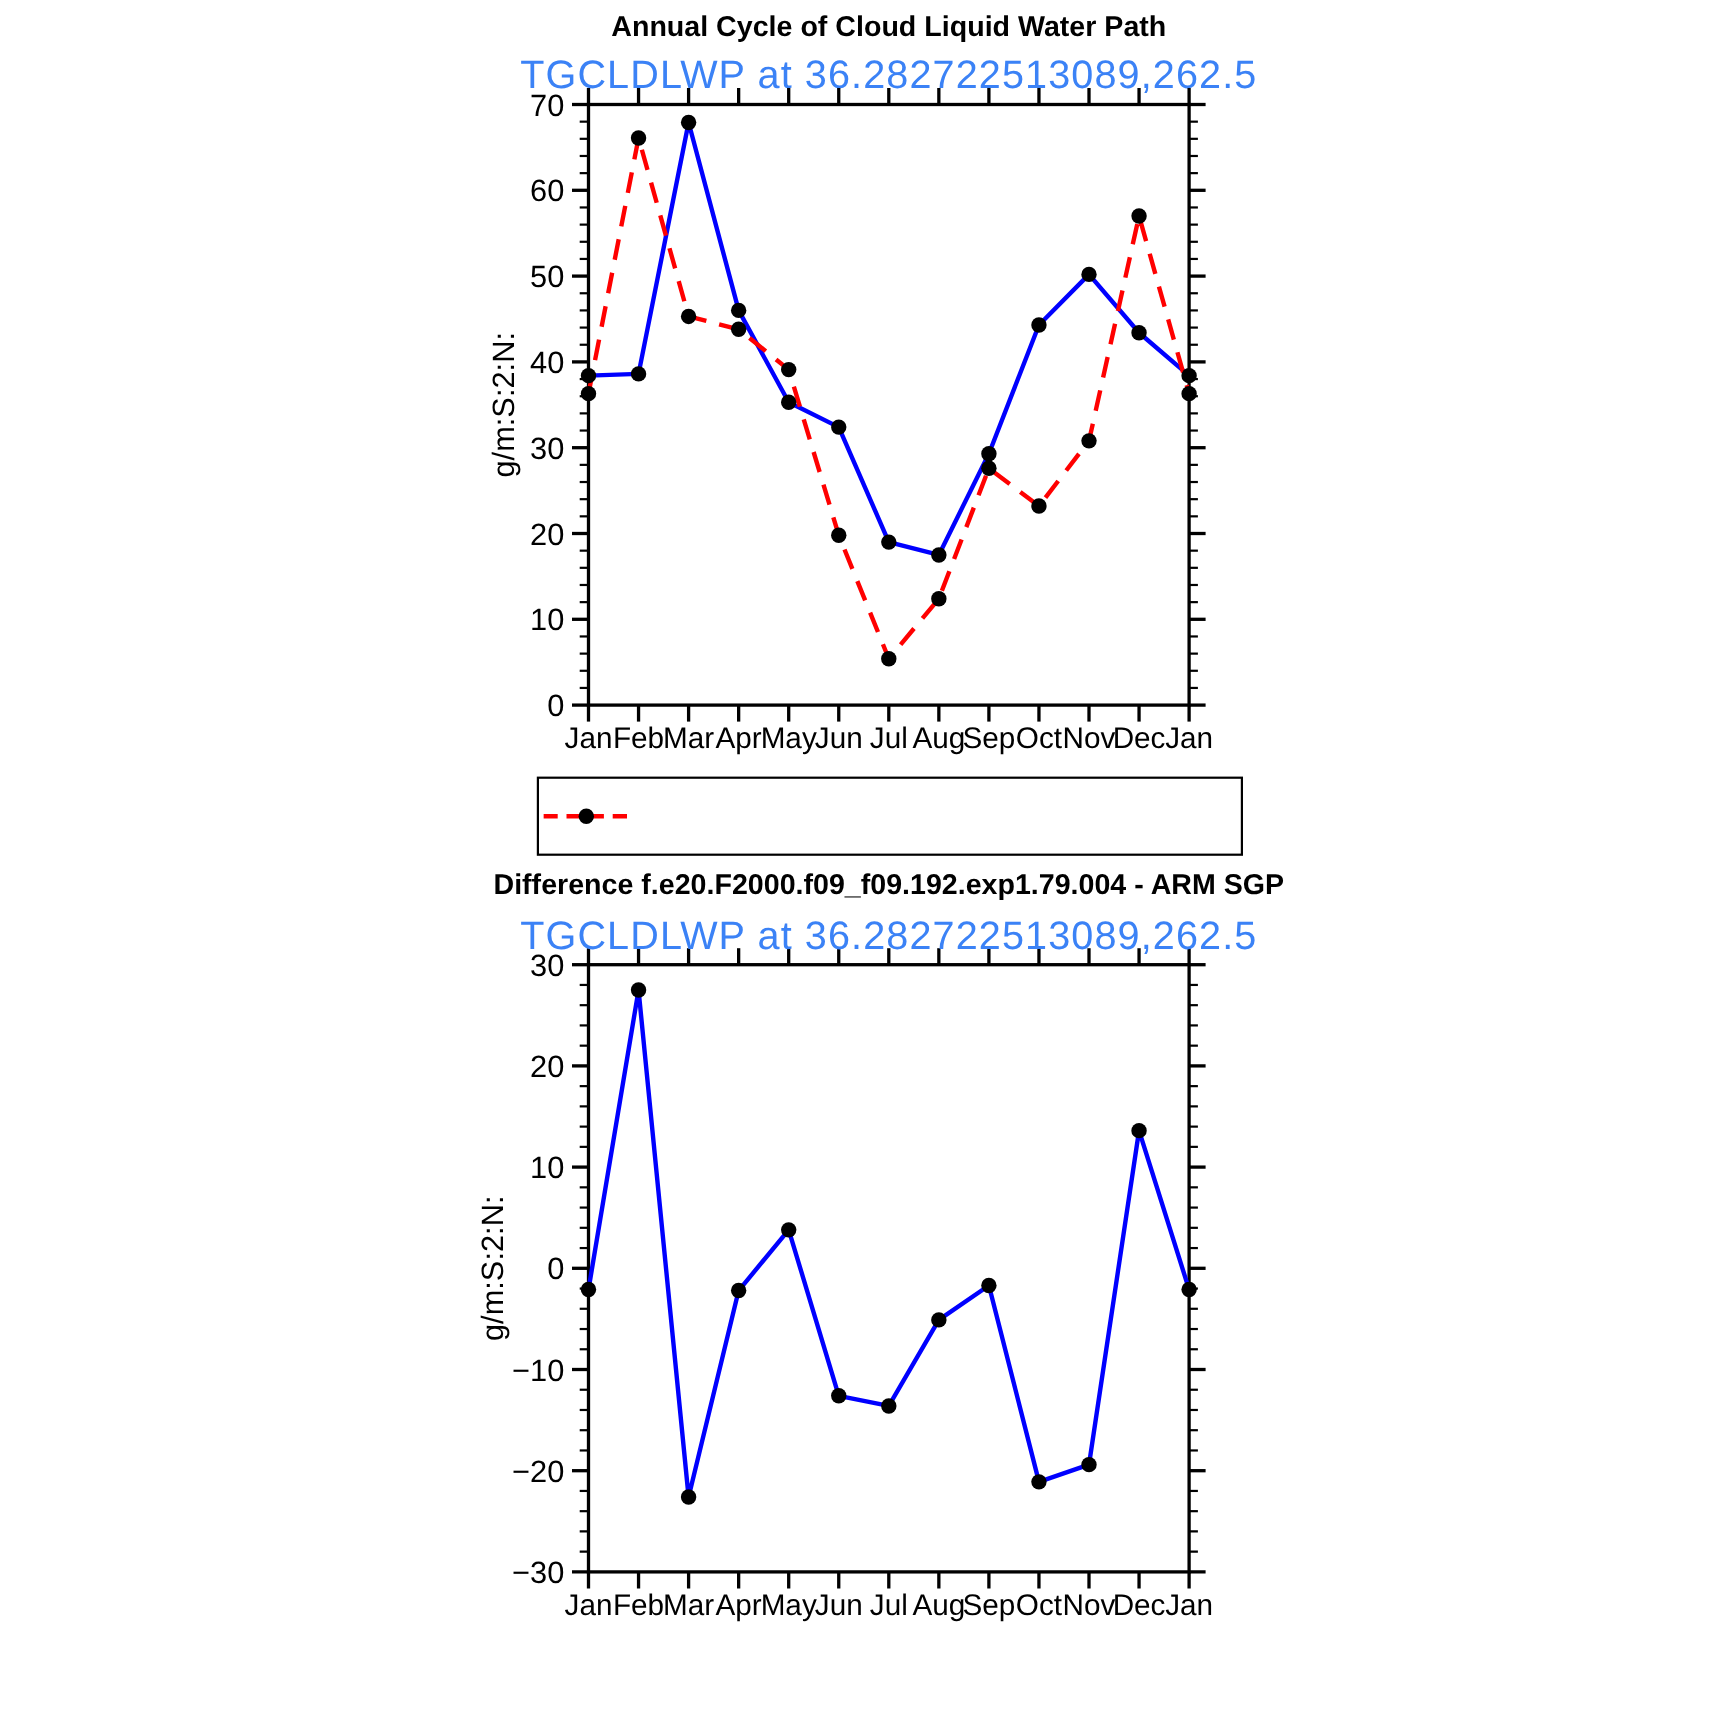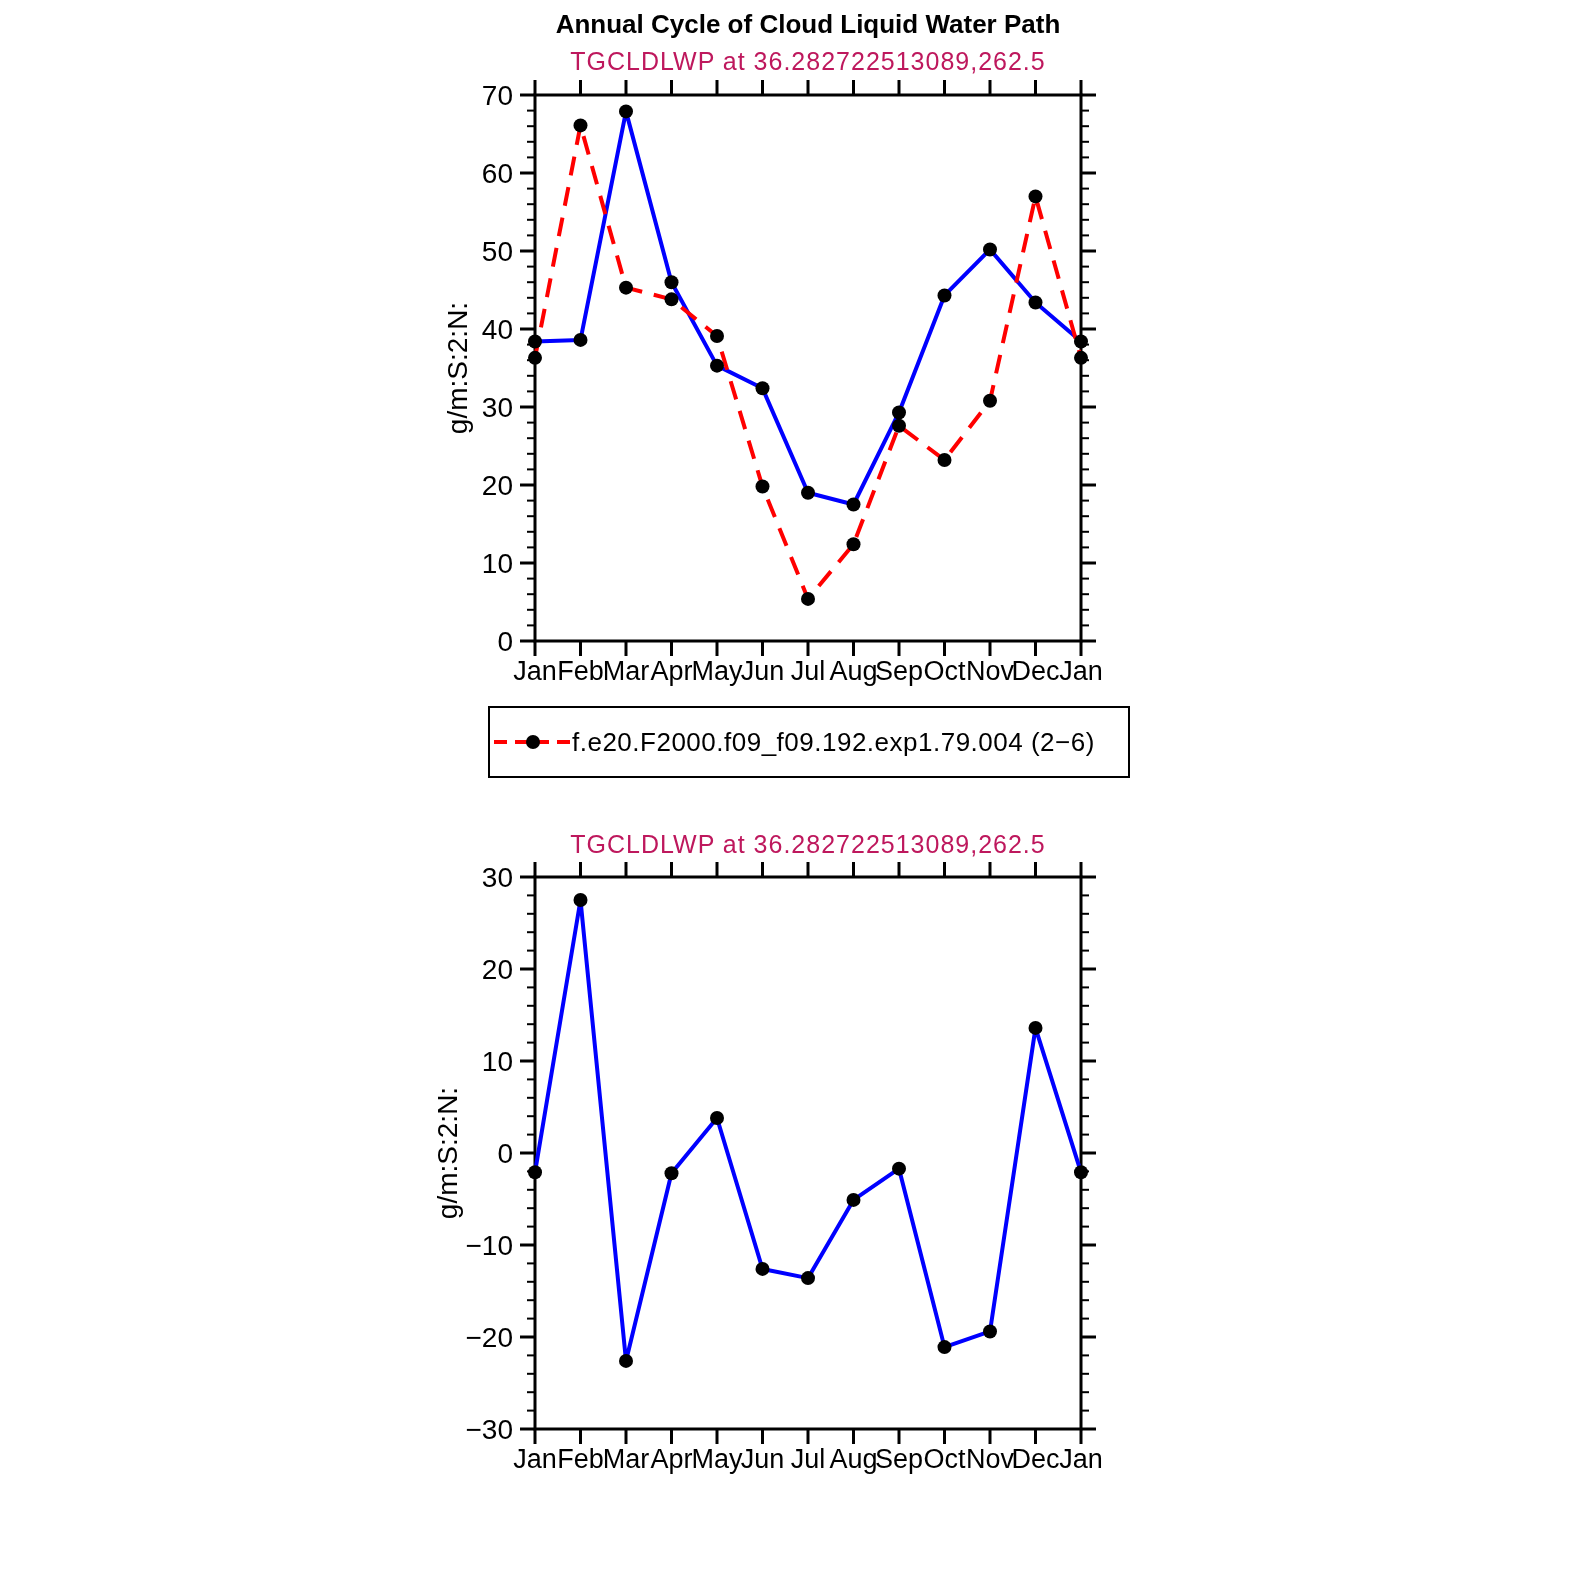--- a/index.html
+++ b/index.html
@@ -8,21 +8,21 @@
     font-family:"Liberation Sans",sans-serif;color:#000;overflow:hidden;padding-left:44px;
   }
   .chart-title{
     position:absolute;left:288px;width:1040px;text-align:center;
     font-weight:700;font-size:26px;white-space:nowrap;
   }
   #title1{top:9px;}
   #title2{top:789px;}
   .chart-subtitle{
     position:absolute;left:288px;width:1040px;text-align:center;
-    font-weight:400;font-size:25px;letter-spacing:1px;white-space:nowrap;color:#be185d;
+    font-weight:400;font-size:36px;letter-spacing:1px;white-space:nowrap;color:#3b82f6;
   }
   #subtitle1{top:47px;}
   #subtitle2{top:830px;}
   .ylabel{
     position:absolute;font-size:28px;white-space:nowrap;
     transform:translate(-50%,-50%) rotate(-90deg);
   }
   #ylabel1{left:458px;top:368px;}
   #ylabel2{left:448px;top:1153px;}
   #plot-svg{position:absolute;left:0;top:0;}
@@ -321,20 +321,20 @@
     </svg>
 
   <div class="legend">
     <div class="legend-row">
       <span class="legend-sample">
           <svg width="78" height="18">
             <line x1="0" y1="9" x2="78" y2="9" stroke="#ff0000" stroke-width="4" stroke-dasharray="13 8"></line>
             <circle cx="39" cy="9" r="7" fill="#000000"></circle>
           </svg>
         </span>
-      <span class="legend-label">f.e20.F2000.f09_f09.192.exp1.79.004 (2−6)</span>
     </div>
   </div>
 
+  <div class="chart-title" id="title2">Difference f.e20.F2000.f09_f09.192.exp1.79.004 - ARM SGP</div>
   <div class="chart-subtitle" id="subtitle2">TGCLDLWP  at  36.282722513089,262.5</div>
   <div class="ylabel" id="ylabel2">g/m:S:2:N:</div>
 
 </div>
 
 </body></html>

